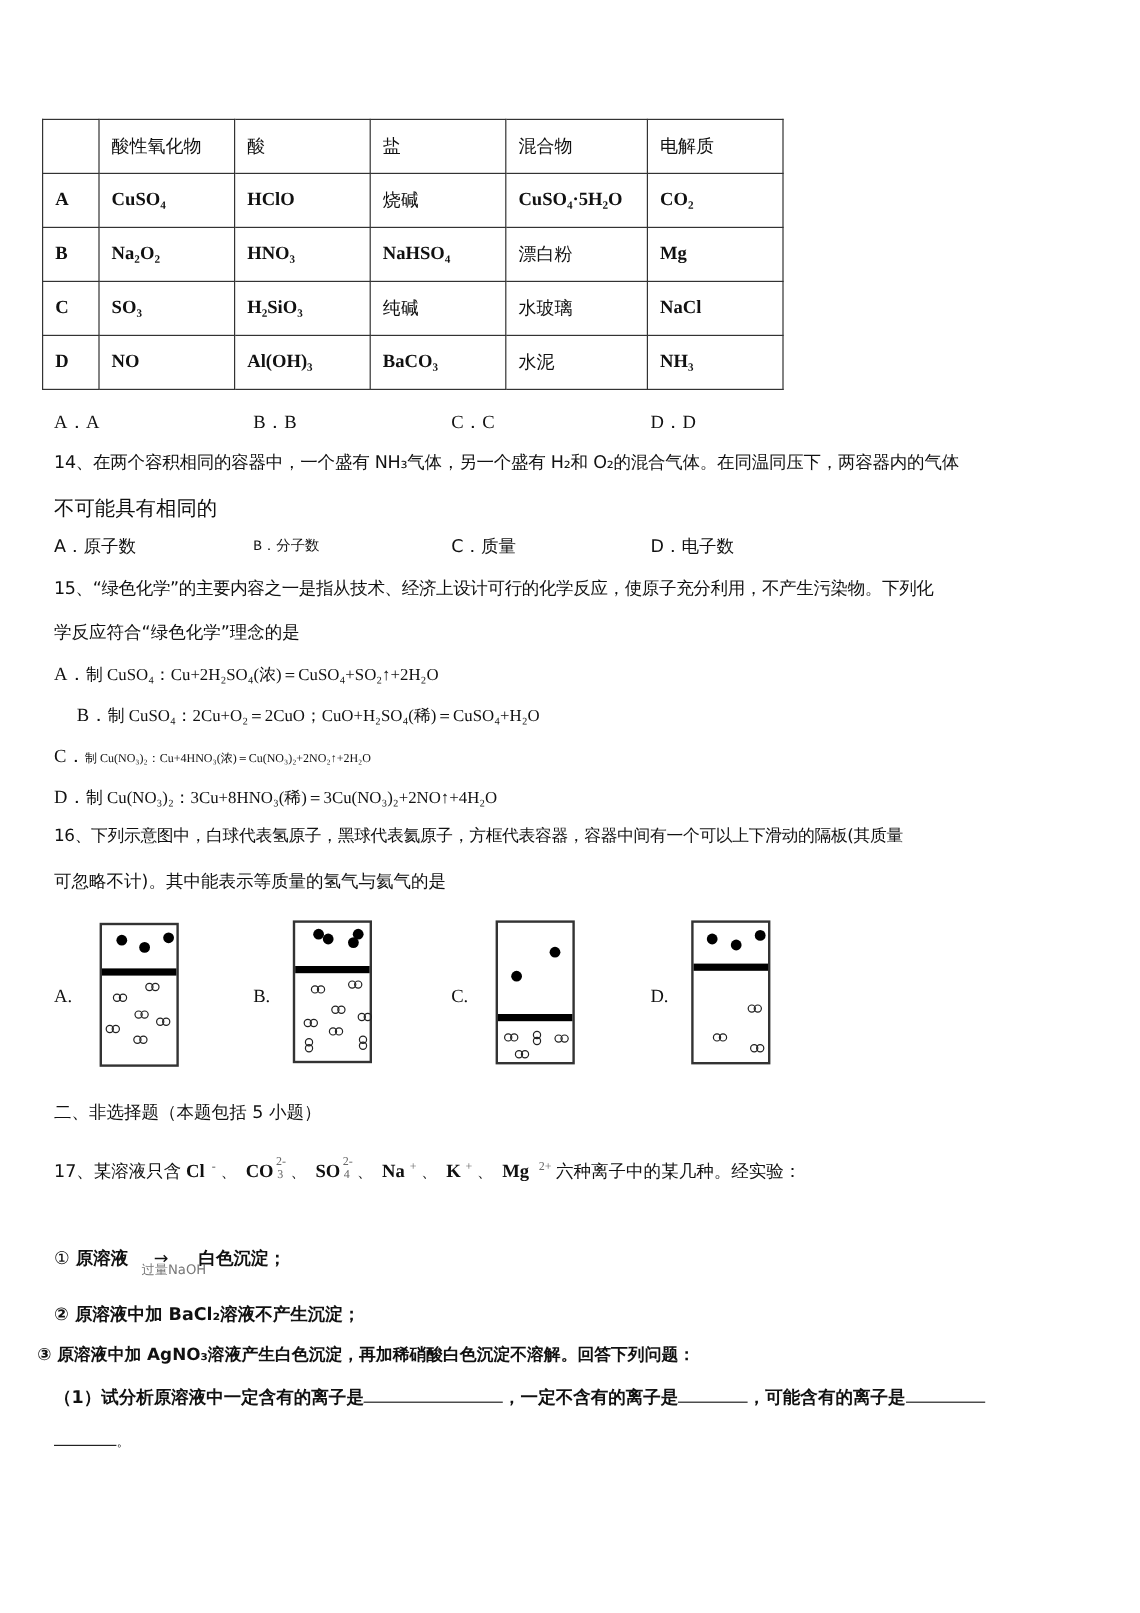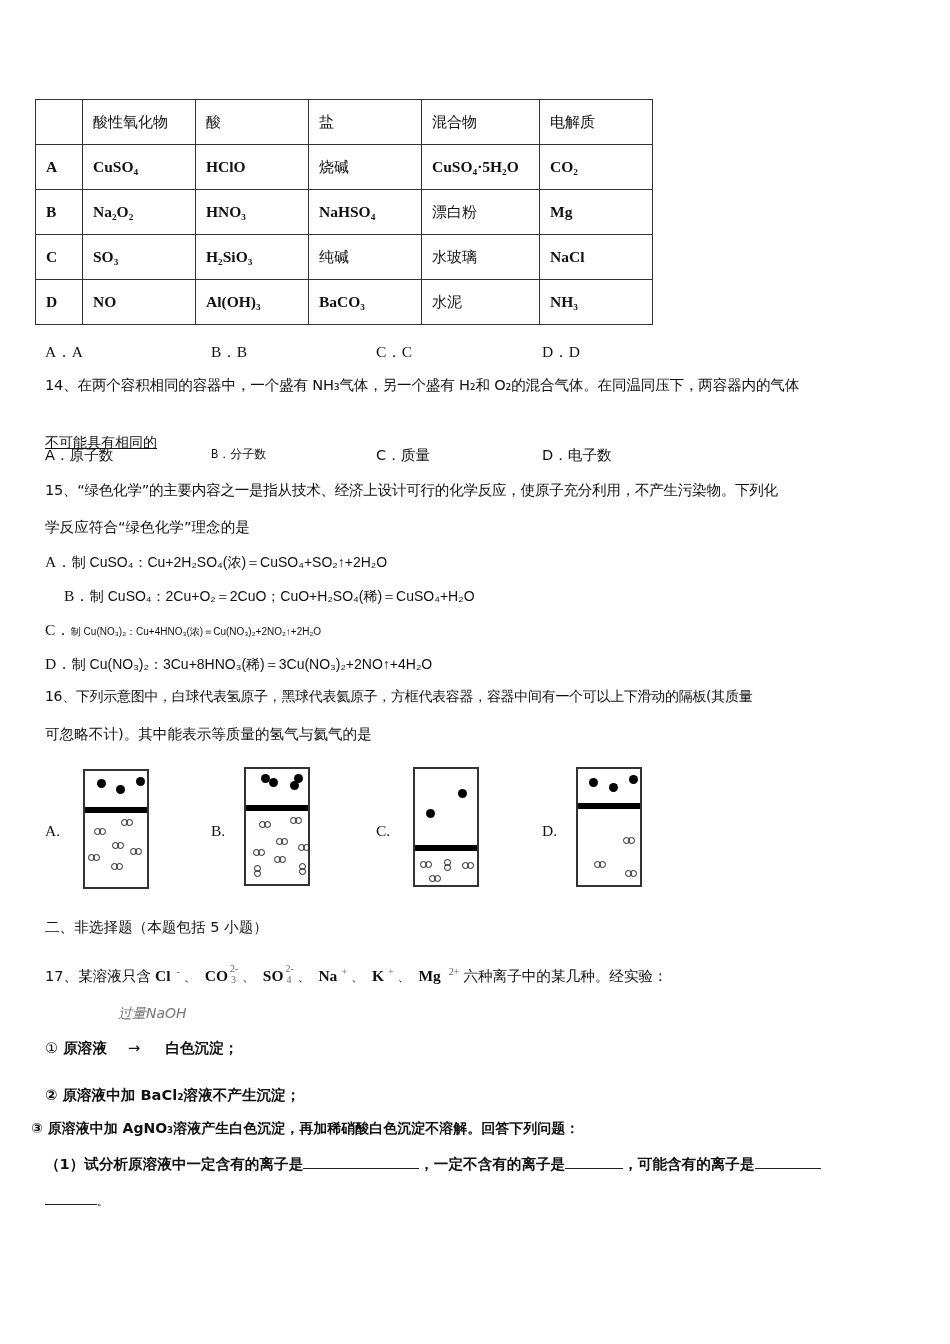--- a/index.html
+++ b/index.html
@@ -12,21 +12,21 @@
   sup { font-size: 10px; line-height: 0; }
 
   
   table.cls { position: absolute; left: 35px; top: 99px; border-collapse: collapse; }
   table.cls td { border: 1.5px solid #333; height: 44px; padding: 0 0 0 10px;
                  font-size: 15.5px; font-weight: bold; vertical-align: middle; }
   table.cls td.cjk { font-weight: normal; font-family: "DejaVu Sans", sans-serif; font-size: 15px; }
   table.cls tr.hdr td { font-weight: normal; font-family: "DejaVu Sans", sans-serif; font-size: 15px; height: 44px; }
 
   .opt { font-size: 15.5px; font-weight: normal; }
-  .formula { font-family: Liberation Sans, sans-serif; font-weight: normal; font-size: 15.5px; }
+  .formula { font-family: Liberation Serif, serif; font-weight: normal; font-size: 15.5px; }
 
   
   .box { position: absolute; border: 2px solid #333; background: #fff; box-sizing: border-box; }
   .divider { position: absolute; left: 0; right: 0; height: 6px; background: #000; }
   .ball { position: absolute; width: 9px; height: 9px; border-radius: 50%; background: #000; }
   .h2 { position: absolute; width: 12px; height: 7px; }
   .h2::before, .h2::after { content: ""; position: absolute; top: 0; width: 5px; height: 5px; border: 1.3px solid #222; border-radius: 50%; }
   .h2::before { left: 0; } .h2::after { left: 5px; }
   .h2v { position: absolute; width: 7px; height: 12px; }
   .h2v::before, .h2v::after { content: ""; position: absolute; left: 0; width: 5px; height: 5px; border: 1.3px solid #222; border-radius: 50%; }
@@ -81,21 +81,21 @@
   </tr>
 </tbody>
   </table>
 
 <div class="abs opt" style="left:45px; top:342px;">A．A</div>
 <div class="abs opt" style="left:211px; top:342px;">B．B</div>
 <div class="abs opt" style="left:376px; top:342px;">C．C</div>
 <div class="abs opt" style="left:542px; top:342px;">D．D</div>
 
 <div class="abs txt sans" style="left:45px; top:376px; font-size:14.6px; letter-spacing:-0.2px;">14、在两个容积相同的容器中，一个盛有 NH₃气体，另一个盛有 H₂和 O₂的混合气体。在同温同压下，两容器内的气体</div>
-<div class="abs txt sans" style="left:45px; top:434px; font-size:14px;text-decoration:underline;">不可能具有相同的</div>
+<div class="abs txt sans" style="left:45px; top:412px; font-size:17px;">不可能具有相同的</div>
 <div class="abs txt sans" style="left:45px; top:446px; font-size:14.6px;">A．原子数</div>
 <div class="abs txt sans" style="left:211px; top:446px; font-size:12px;font-family:Liberation Mono, monospace;">B．分子数</div>
 <div class="abs txt sans" style="left:376px; top:446px; font-size:14.6px;">C．质量</div>
 <div class="abs txt sans" style="left:542px; top:446px; font-size:14.6px;">D．电子数</div>
 
 <div class="abs txt sans" style="left:45px; top:481px; font-size:14.6px; letter-spacing:-0.3px;">15、“绿色化学”的主要内容之一是指从技术、经济上设计可行的化学反应，使原子充分利用，不产生污染物。下列化</div>
 <div class="abs txt sans" style="left:45px; top:518px; font-size:14.6px;">学反应符合“绿色化学”理念的是</div>
 
 <div class="abs" style="left:45px; top:552px;">
   <span class="opt">A．</span><span class="formula sans" style="font-size:14px;">制 CuSO₄：Cu+2H₂SO₄(浓)＝CuSO₄+SO₂↑+2H₂O</span>
@@ -172,21 +172,21 @@
   <span class="sans" style="font-size:14.6px;">17、某溶液只含</span>
   <span class="b"><span>Cl</span><sup style="margin-left:6px; color:#666;">-</sup></span><span class="sans" style="font-size:13px; margin:0 4px;">、</span>
   <span class="b"><span>CO</span><span style="position:relative; display:inline-block; width:10px;"><span style="position:absolute; left:2px; top:-18px; font-size:10px; color:#666; font-weight:normal;">2-</span><span style="position:absolute; left:3px; top:-7px; font-size:10px; color:#666; font-weight:normal;">3</span></span></span><span class="sans" style="font-size:13px; margin:0 4px;">、</span>
   <span class="b"><span>SO</span><span style="position:relative; display:inline-block; width:10px;"><span style="position:absolute; left:2px; top:-18px; font-size:10px; color:#666; font-weight:normal;">2-</span><span style="position:absolute; left:3px; top:-7px; font-size:10px; color:#666; font-weight:normal;">4</span></span></span><span class="sans" style="font-size:13px; margin:0 4px;">、</span>
   <span class="b"><span>Na</span><sup style="margin-left:4px; color:#666; font-weight:normal;">+</sup></span><span class="sans" style="font-size:13px; margin:0 4px;">、</span>
   <span class="b"><span>K</span><sup style="margin-left:4px; color:#666; font-weight:normal;">+</sup></span><span class="sans" style="font-size:13px; margin:0 4px;">、</span>
   <span class="b"><span>Mg</span><sup style="margin-left:8px; color:#666; font-weight:normal;">2+</sup></span>
   <span class="sans" style="font-size:14.6px;text-align:center;">六种离子中的某几种。经实验：</span>
 </div>
 
-<div class="abs sans" style="left:118px; top:1005px; font-size:14px; color:#777;font-style:italic;">过量NaOH</div>
+<div class="abs sans" style="left:118px; top:1051px; font-size:11px; color:#777;">过量NaOH</div>
 <div class="abs sans b" style="left:45px; top:1039px; font-size:14.6px;">
   <span style="font-weight:normal;">①</span>
   <span>原溶液</span>
   <span style="font-weight:normal; margin:0 20px 0 16px;">→</span>
   <span>白色沉淀；</span>
 </div>
 
 <div class="abs sans b" style="left:45px; top:1086px; font-size:14.6px;">② 原溶液中加 BaCl₂溶液不产生沉淀；</div>
 <div class="abs sans b" style="left:31px; top:1120px; font-size:14px;">③ 原溶液中加 AgNO₃溶液产生白色沉淀，再加稀硝酸白色沉淀不溶解。回答下列问题：</div>
 

